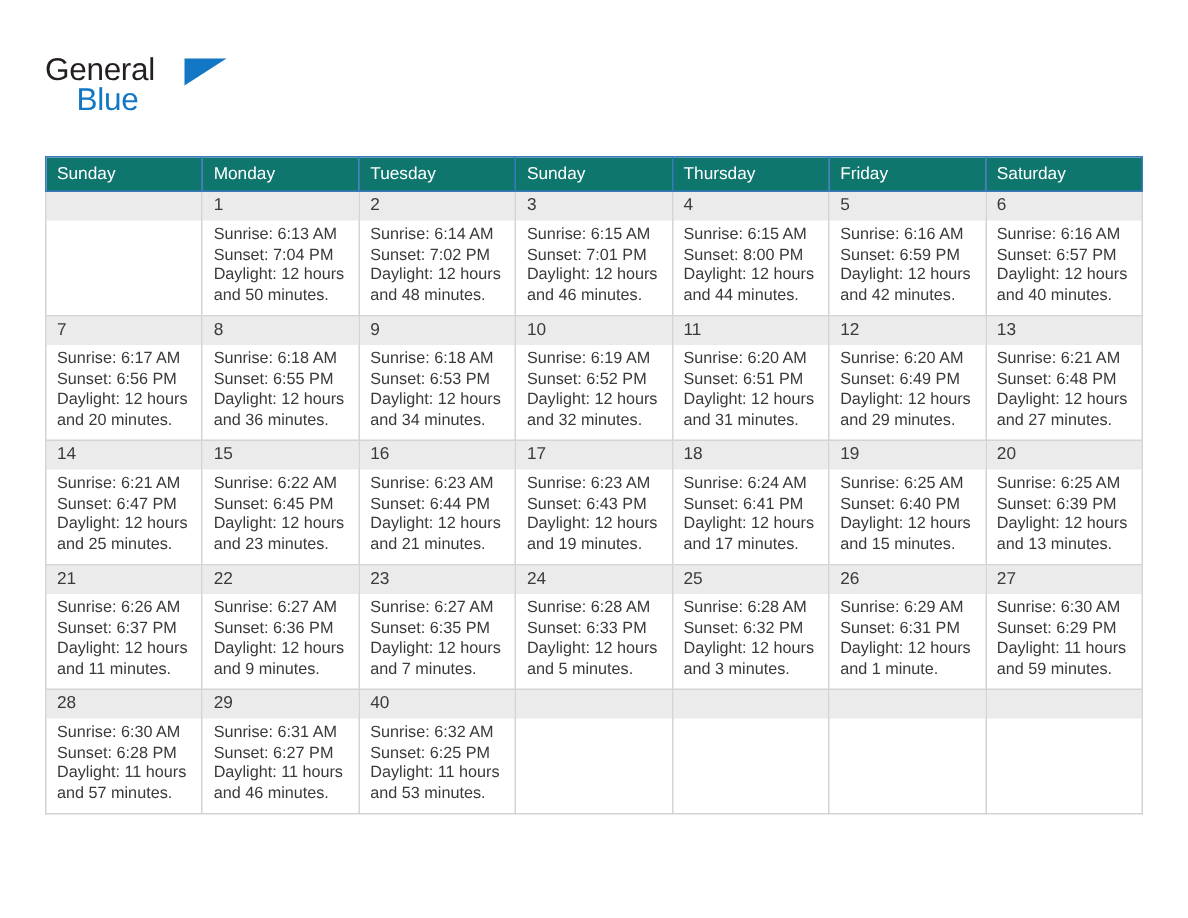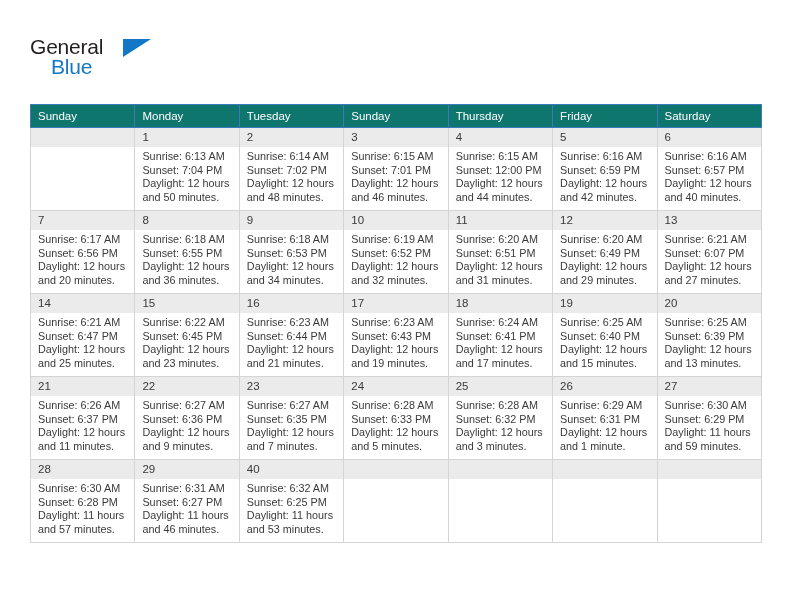--- a/index.html
+++ b/index.html
@@ -196,21 +196,21 @@
               <div>Sunrise: 6:15 AM</div>
               <div>Sunset: 7:01 PM</div>
               <div>Daylight: 12 hours</div>
               <div>and 46 minutes.</div>
             </div>
           </td>
           <td class="">
             <span class="daynum">4</span>
             <div class="cellinfo">
               <div>Sunrise: 6:15 AM</div>
-              <div>Sunset: 12:00 PM</div>
+              <div>Sunset: 8:00 PM</div>
               <div>Daylight: 12 hours</div>
               <div>and 44 minutes.</div>
             </div>
           </td>
           <td class="">
             <span class="daynum">5</span>
             <div class="cellinfo">
               <div>Sunrise: 6:16 AM</div>
               <div>Sunset: 6:59 PM</div>
               <div>Daylight: 12 hours</div>
@@ -279,21 +279,21 @@
               <div>Sunrise: 6:20 AM</div>
               <div>Sunset: 6:49 PM</div>
               <div>Daylight: 12 hours</div>
               <div>and 29 minutes.</div>
             </div>
           </td>
           <td class="">
             <span class="daynum">13</span>
             <div class="cellinfo">
               <div>Sunrise: 6:21 AM</div>
-              <div>Sunset: 6:07 PM</div>
+              <div>Sunset: 6:48 PM</div>
               <div>Daylight: 12 hours</div>
               <div>and 27 minutes.</div>
             </div>
           </td>
         </tr>
         <tr>
           <td class="">
             <span class="daynum">14</span>
             <div class="cellinfo">
               <div>Sunrise: 6:21 AM</div>

